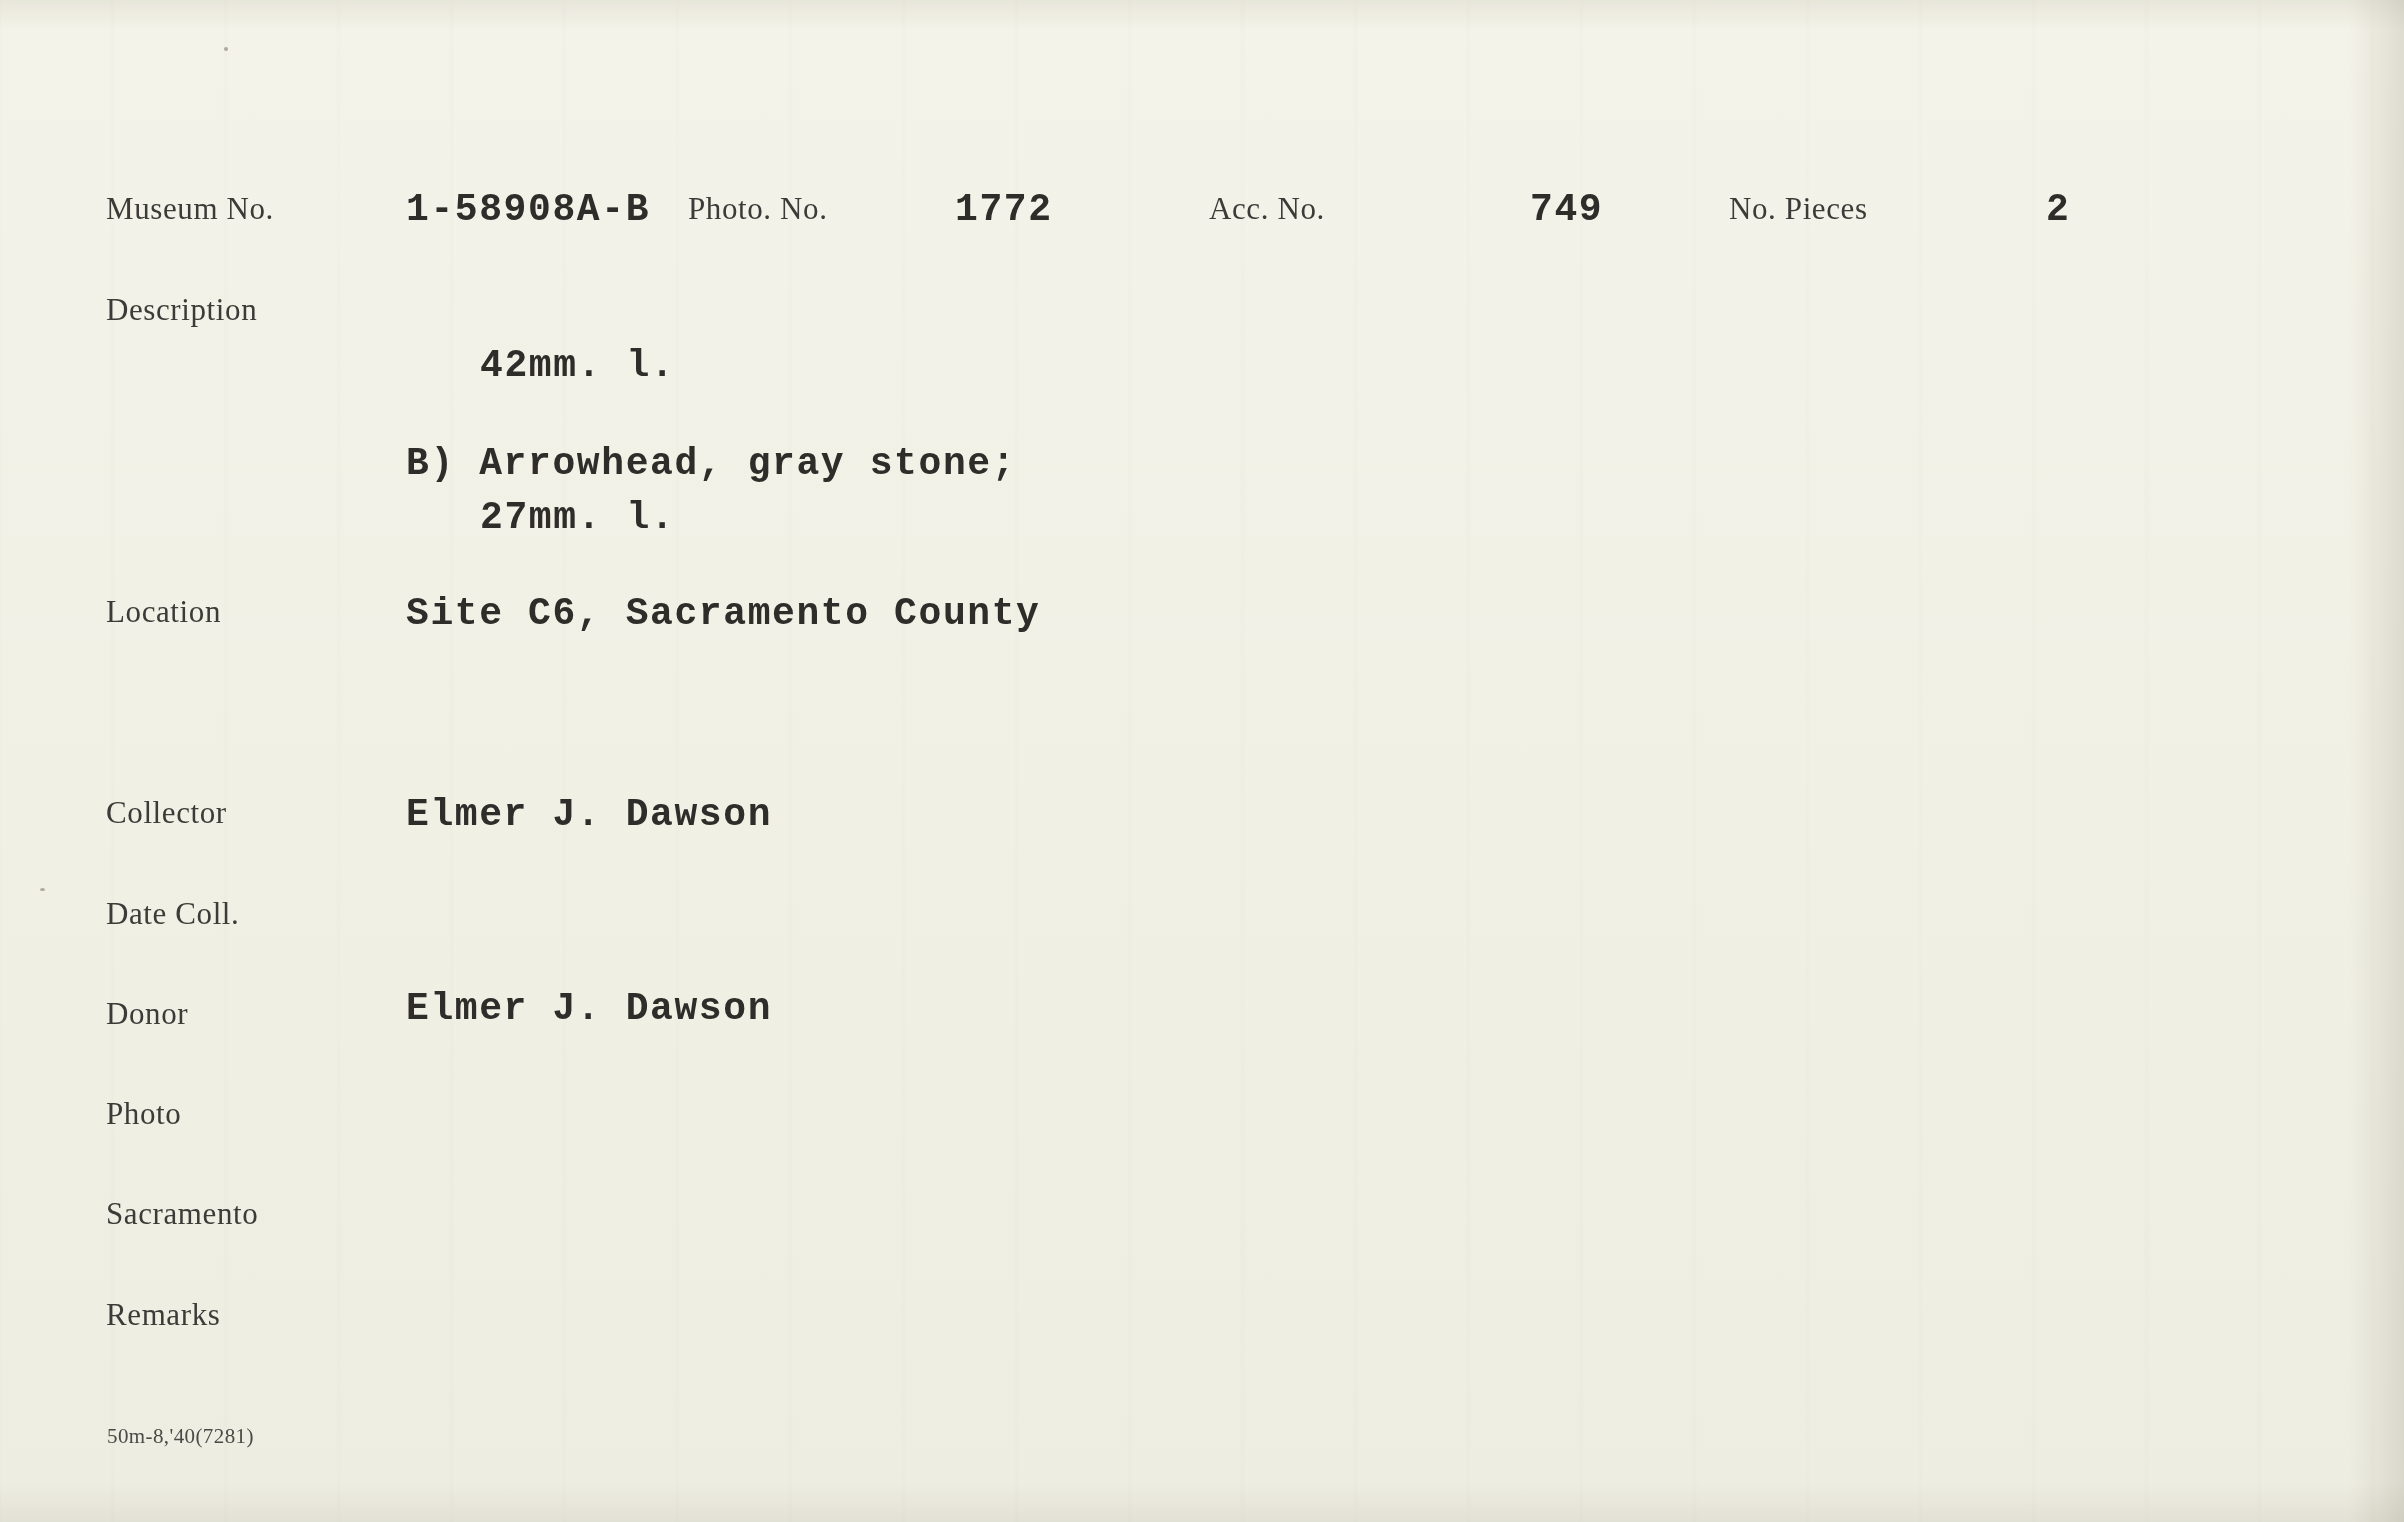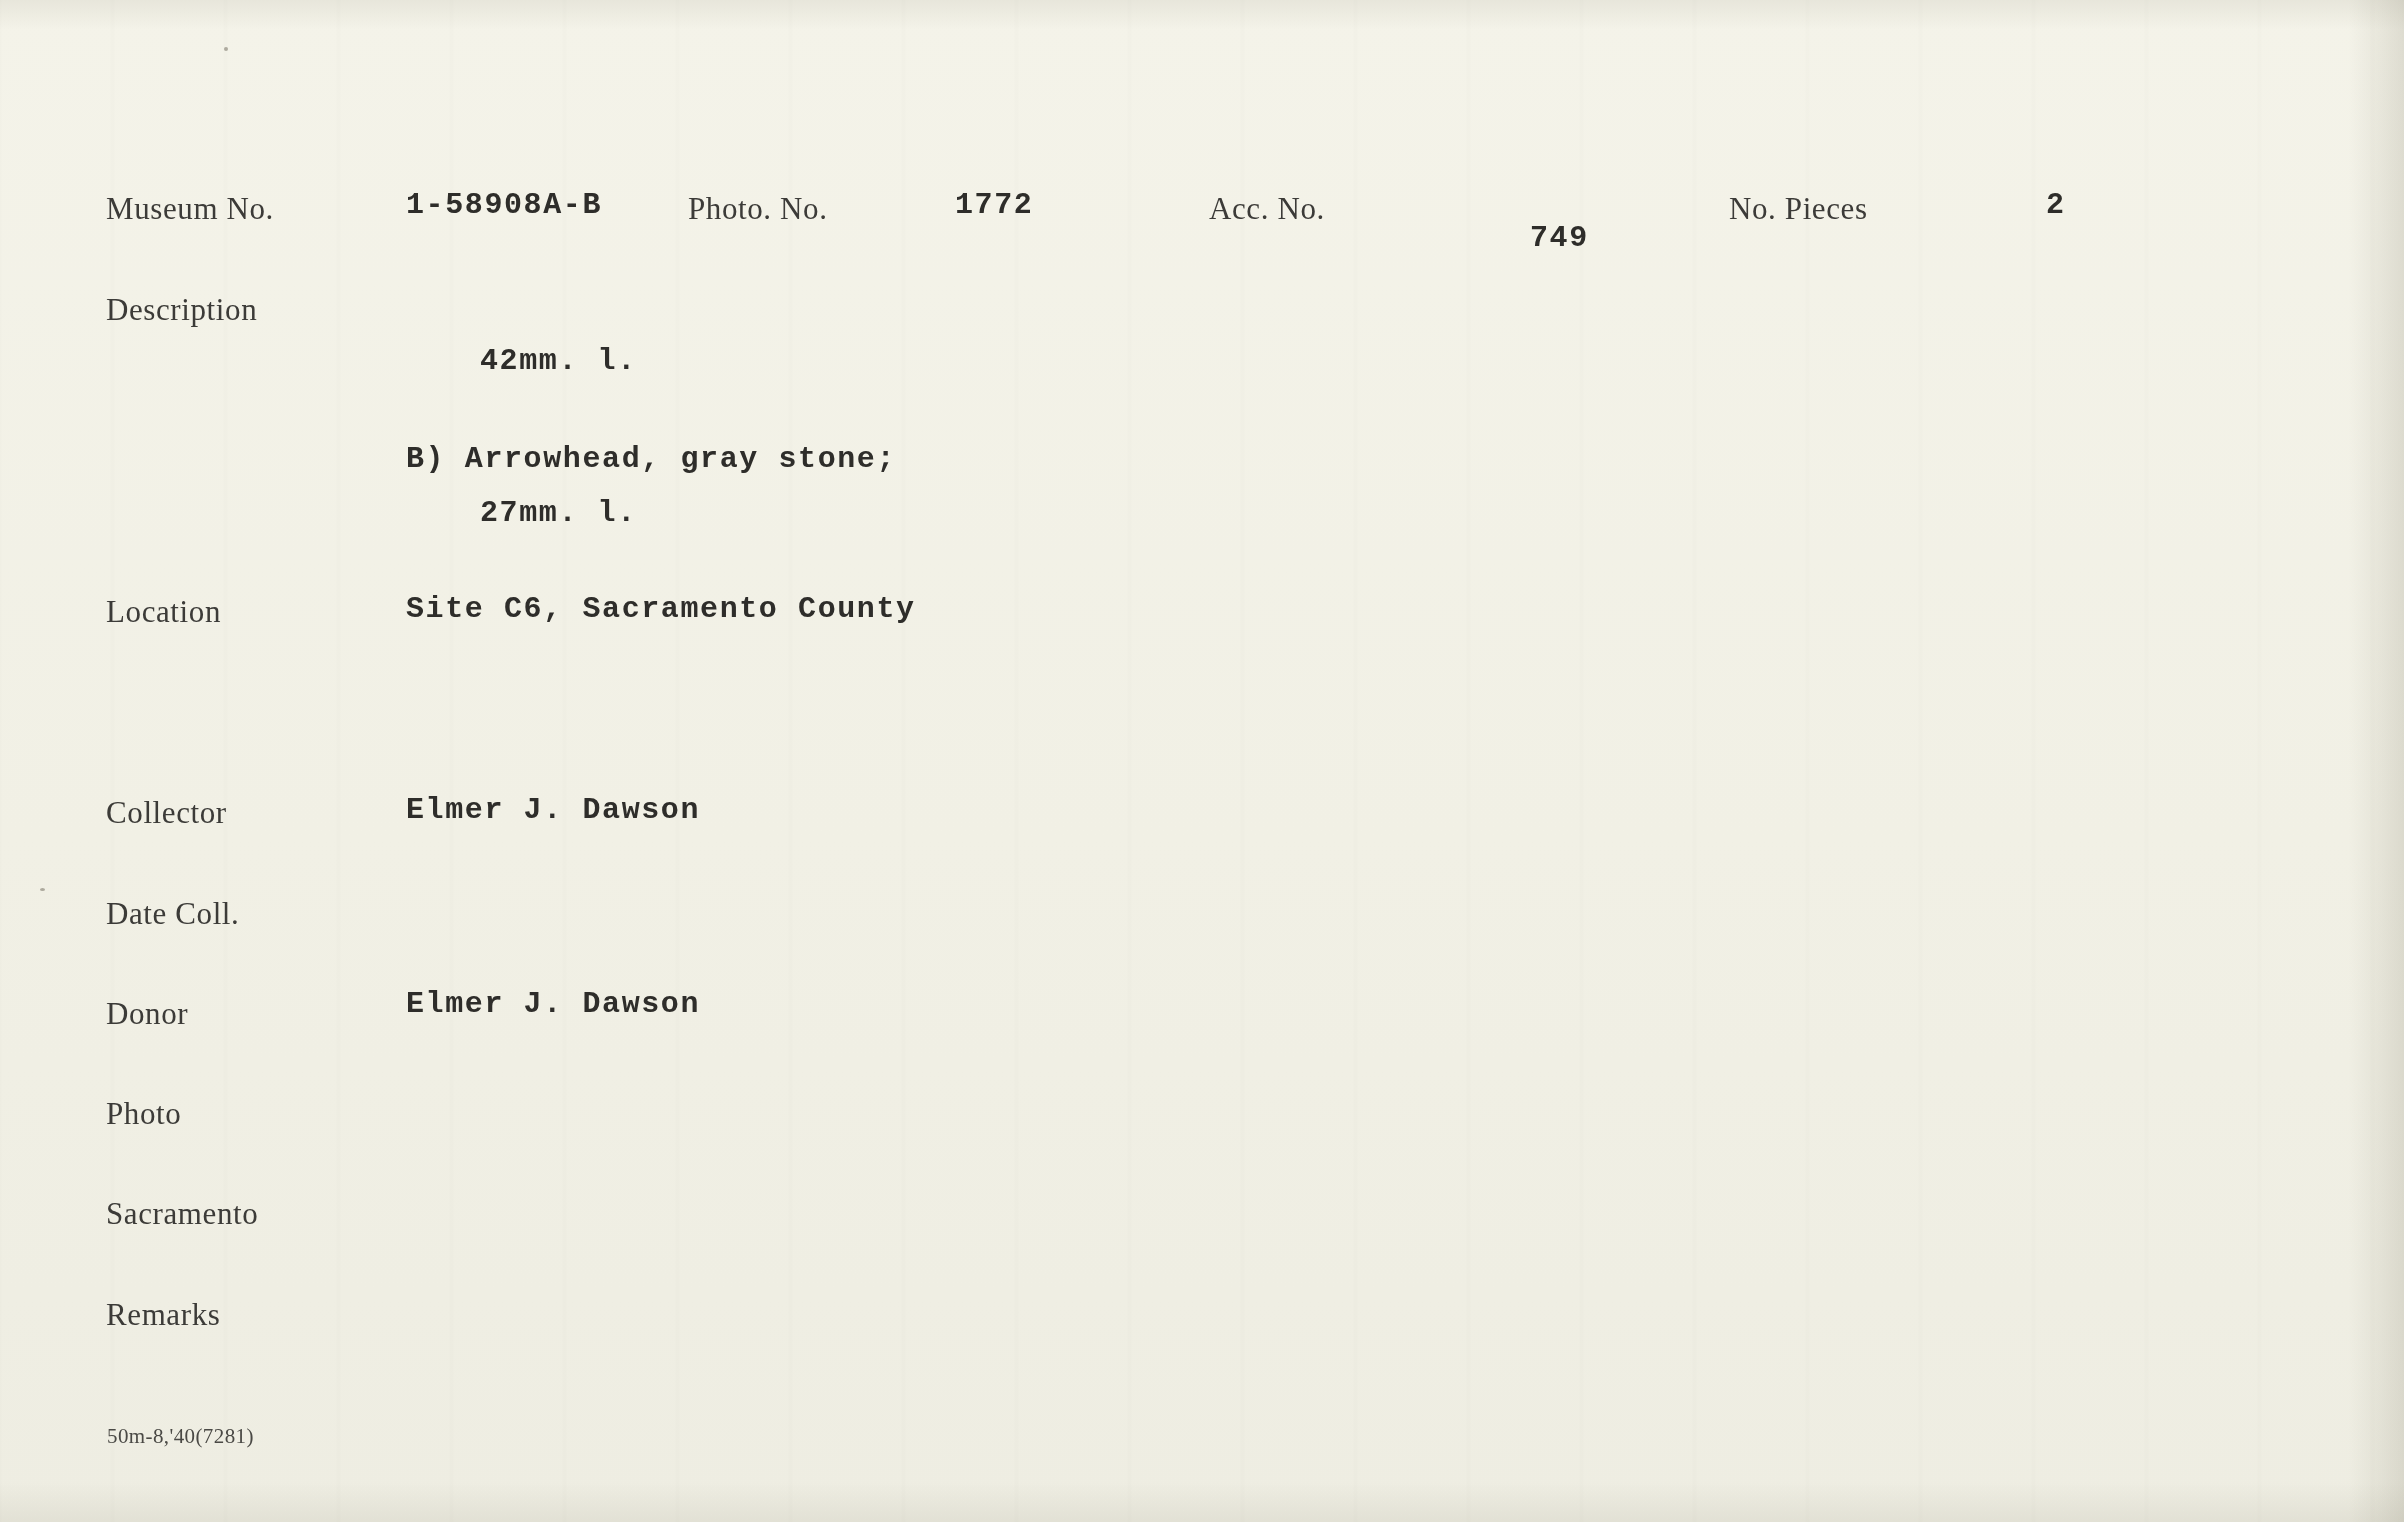--- a/index.html
+++ b/index.html
@@ -63,21 +63,21 @@
     font-size: 31px;
     letter-spacing: 0.6px;
     color: #3c3b38;
     white-space: nowrap;
   }
 
   
   .typed {
     position: absolute;
     font-family: "Liberation Mono", monospace;
-    font-size: 30px;
+    font-size: 38px;
     letter-spacing: 1.6px;
     color: #33322f;
     white-space: pre;
   }
   .typed.bold {
     font-weight: 700;
     color: #2e2d2a;
   }
 
   .footer {
@@ -110,21 +110,21 @@
 <div class="card">
 
   <div class="speck" style="left:40px; top:888px;"></div>
   <div class="speck" style="left:224px; top:47px; width:4px; height:4px;"></div>
 
   <div class="label" style="left:106px; top:191px;">Museum No.</div>
   <div class="typed bold" style="left:406px; top:188px;">1-58908A-B</div>
   <div class="label" style="left:688px; top:191px;">Photo. No.</div>
   <div class="typed bold" style="left:955px; top:188px;">1772</div>
   <div class="label" style="left:1209px; top:191px;">Acc. No.</div>
-  <div class="typed bold" style="left:1530px; top:188px;margin-top:33px;">749</div>
+  <div class="typed bold" style="left:1530px; top:188px;">749</div>
   <div class="label" style="left:1729px; top:191px;">No. Pieces</div>
   <div class="typed bold" style="left:2046px; top:188px;">2</div>
 
   <div class="label" style="left:106px; top:292px;">Description</div>
   <div class="typed bold" style="left:480px; top:344px;">42mm. l.</div>
   <div class="typed bold" style="left:406px; top:442px;">B) Arrowhead, gray stone;</div>
   <div class="typed bold" style="left:480px; top:496px;">27mm. l.</div>
 
   <div class="label" style="left:106px; top:594px;">Location</div>
   <div class="typed bold" style="left:406px; top:592px;">Site C6, Sacramento County</div>

